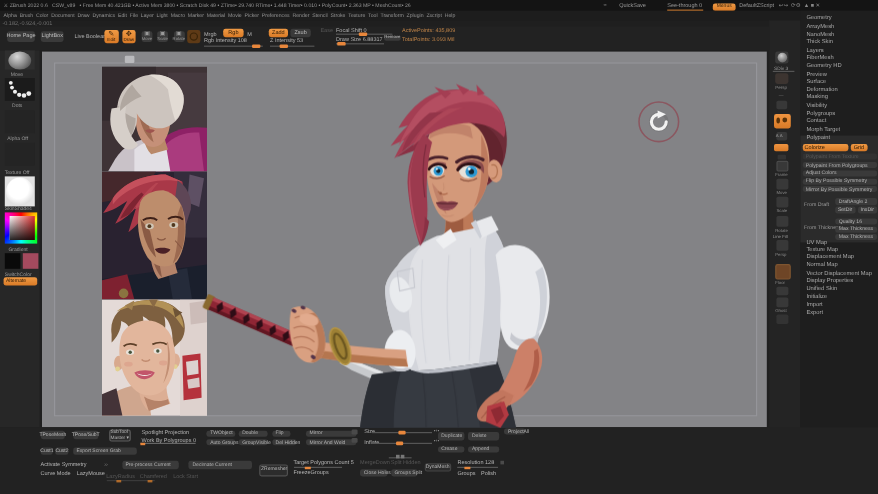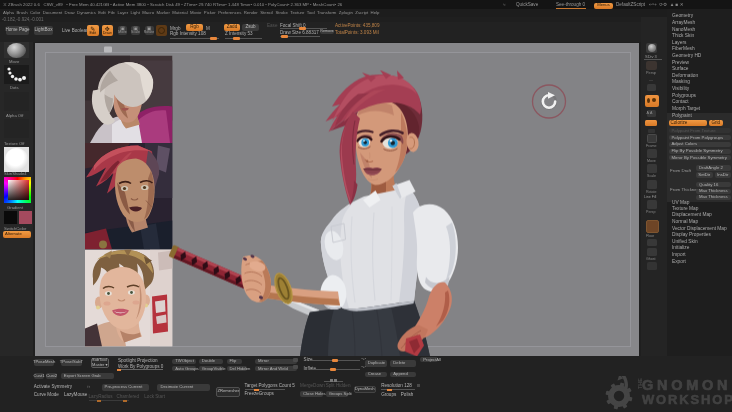--- a/index.html
+++ b/index.html
@@ -518,36 +518,14 @@
   <div class="txt" style="left:144.3px;top:395.4px;color:#555;">Lock Start</div>
   <div class="abs" style="left:88.5px;top:400.4px;width:40px;height:0.7px;background:#3a3a3a;"></div>
   <div class="abs" style="left:97px;top:399.8px;width:4px;height:2px;background:#b06a2a;"></div>
   <div class="abs" style="left:123px;top:399.8px;width:4px;height:2px;background:#b06a2a;"></div>
   <div class="txt" style="left:244.5px;top:392px;color:#b5b5b5;">FreezeGroups</div>
   <div class="btnL" style="left:300.1px;top:391.4px;width:22.5px;height:6px;font-size:4.2px;">Close Holes</div>
   <div class="btnL" style="left:325.7px;top:391.4px;width:22.5px;height:6px;font-size:4.2px;">Groups Split</div>
   <div class="txt" style="left:381.2px;top:392.8px;color:#b5b5b5;">Groups</div>
   <div class="txt" style="left:400.8px;top:392.8px;color:#b5b5b5;">Polish</div>
 
-  <div class="abs" style="left:602px;top:376px;width:130px;height:34px;">
-    <svg width="130" height="34" viewBox="0 0 130 34">
-      <g fill="#454545">
-        <g transform="translate(17,20)">
-          <path d="M 0,-11 A 11,11 0 1 0 0.01,-11 Z M 0,-5.2 A 5.2,5.2 0 1 1 -0.01,-5.2 Z" fill-rule="evenodd"></path>
-          <rect x="-2" y="-13.5" width="4" height="5" rx="0.8" transform="rotate(15)"></rect>
-          <rect x="-2" y="-13.5" width="4" height="5" rx="0.8" transform="rotate(60)"></rect>
-          <rect x="-2" y="-13.5" width="4" height="5" rx="0.8" transform="rotate(105)"></rect>
-          <rect x="-2" y="-13.5" width="4" height="5" rx="0.8" transform="rotate(150)"></rect>
-          <rect x="-2" y="-13.5" width="4" height="5" rx="0.8" transform="rotate(195)"></rect>
-          <rect x="-2" y="-13.5" width="4" height="5" rx="0.8" transform="rotate(240)"></rect>
-          <rect x="-2" y="-13.5" width="4" height="5" rx="0.8" transform="rotate(285)"></rect>
-          <rect x="-2" y="-13.5" width="4" height="5" rx="0.8" transform="rotate(330)"></rect>
-          <path d="M 3.5,-4 C 6,-8 6.5,-13 4,-17.5 C 3,-19.5 2,-21 0.5,-22 L 5.5,-21.5 C 7.5,-19 9,-15 9,-11 C 9,-8 8,-5 6.5,-3 Z"></path>
-          <path d="M 4,-17.5 L -1.5,-15.5 L 0.5,-22 Z"></path>
-        </g>
-      </g>
-      <text x="35" y="13.5" font-size="5.5" fill="#424242" font-weight="bold" transform="rotate(-90 37 11)" font-family="Liberation Sans">THE</text>
-      <text x="40" y="14" font-size="14.5" fill="#424242" stroke="#424242" stroke-width="0.7" font-weight="bold" letter-spacing="0.5" textLength="86" font-family="Liberation Sans">GNOMON</text>
-      <text x="40" y="27.5" font-size="13" fill="#424242" stroke="#424242" stroke-width="0.6" font-weight="bold" letter-spacing="0.2" textLength="91" font-family="Liberation Sans">WORKSHOP</text>
-    </svg>
-  </div>
 
 </div>
 
 </body></html>

